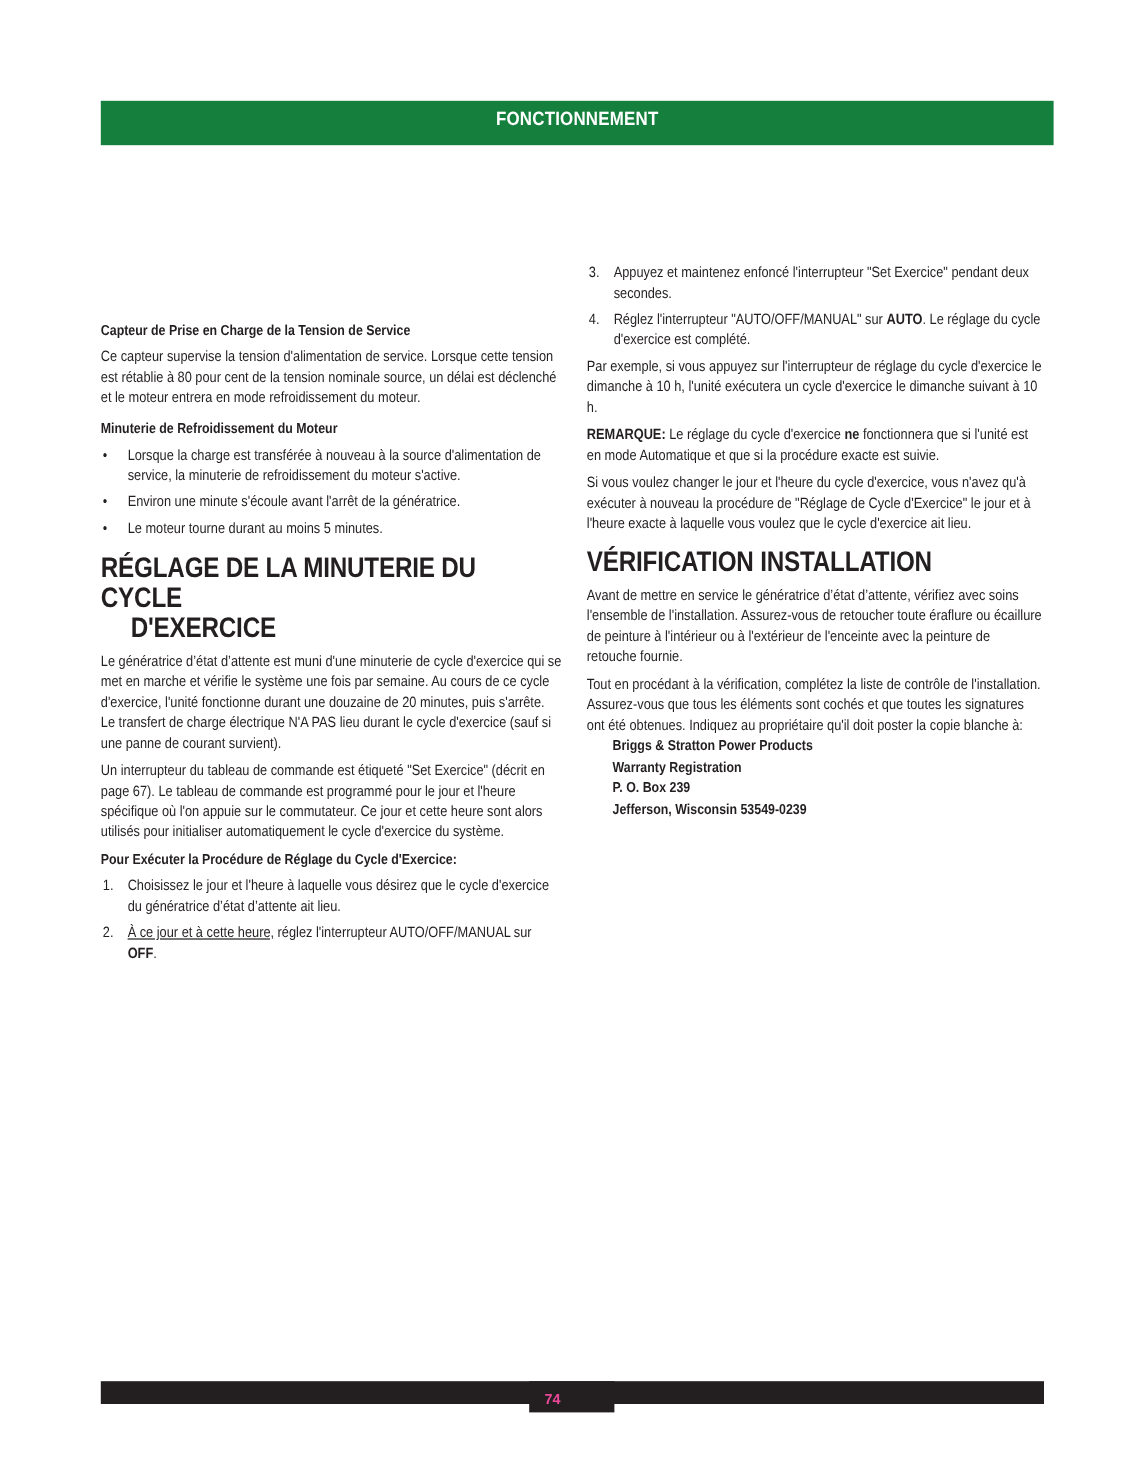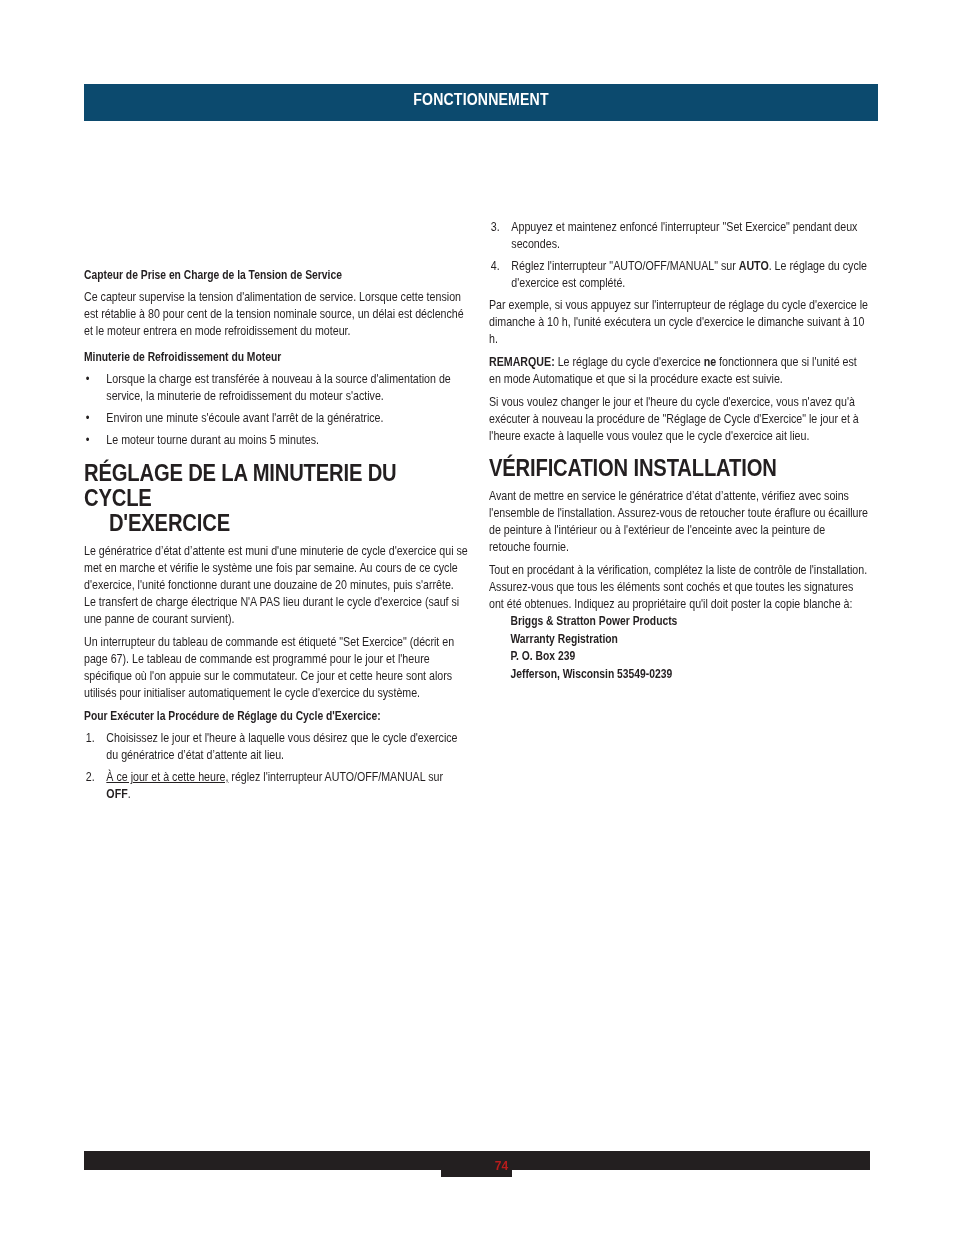--- a/index.html
+++ b/index.html
@@ -3,21 +3,21 @@
   <meta charset="utf-8">
   <style>
     html, body { margin: 0; padding: 0; background: #ffffff; }
     body {
       width: 954px; height: 1235px; position: relative; overflow: hidden;
       font-family: "Liberation Sans", "DejaVu Sans", sans-serif;
       color: #231f20;
     }
     .header-bar {
       position: absolute; left: 84px; top: 84px; width: 794px; height: 37px;
-      background: #0c4a6e;
+      background: #15803d;
     }
     .header-title {
       position: absolute; left: 0; right: 0; top: 0; height: 37px;
       text-align: center; line-height: 31px;
       color: #ffffff; font-weight: bold; font-size: 16px;
       transform: scaleX(0.88); transform-origin: center;
       letter-spacing: 0.2px;
     }
     .col {
       position: absolute; top: 219px; width: 385px;
@@ -44,22 +44,22 @@
     .address div { line-height: 17.5px; }
     .footer-bar {
       position: absolute; left: 84px; top: 1151px; width: 786px; height: 19px;
       background: #231f20;
     }
     .footer-tab {
       position: absolute; left: 441px; top: 1151px; width: 71px; height: 26px;
       background: #231f20;
     }
     .page-number {
-      position: absolute; left: 466px; top: 1157px; width: 71px; height: 18px;
-      text-align: center; color: #b91c1c; font-weight: bold; font-size: 12px;
+      position: absolute; left: 425px; top: 1157px; width: 71px; height: 18px;
+      text-align: center; color: #ec4899; font-weight: bold; font-size: 12px;
       line-height: 18px;
     }
   </style>
 </head>
 <body>
 
 <div class="header-bar">
   <div class="header-title">FONCTIONNEMENT</div>
 </div>
 

